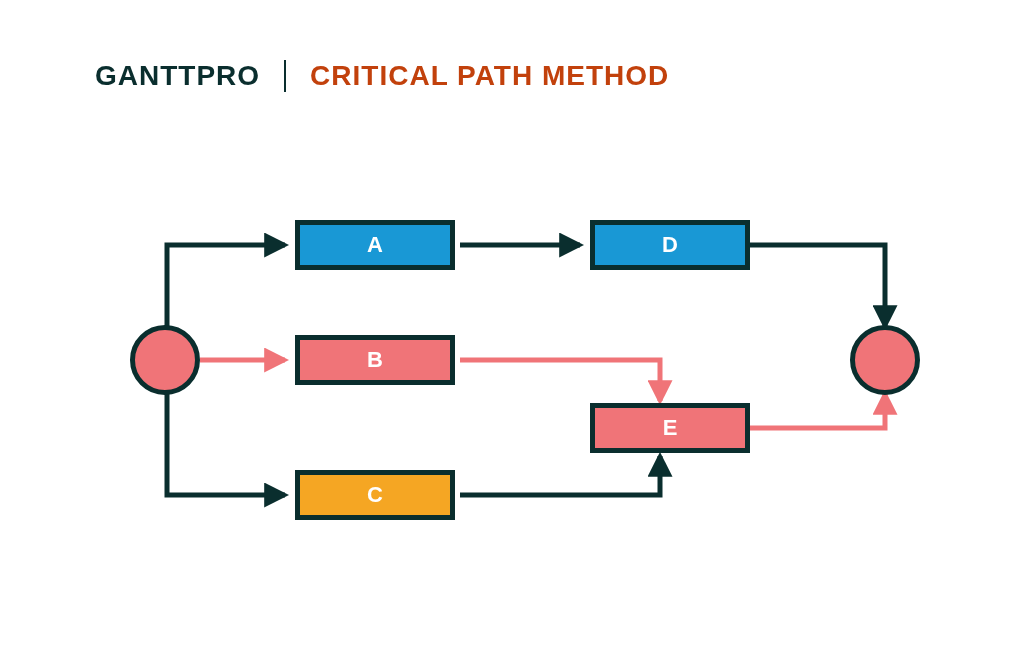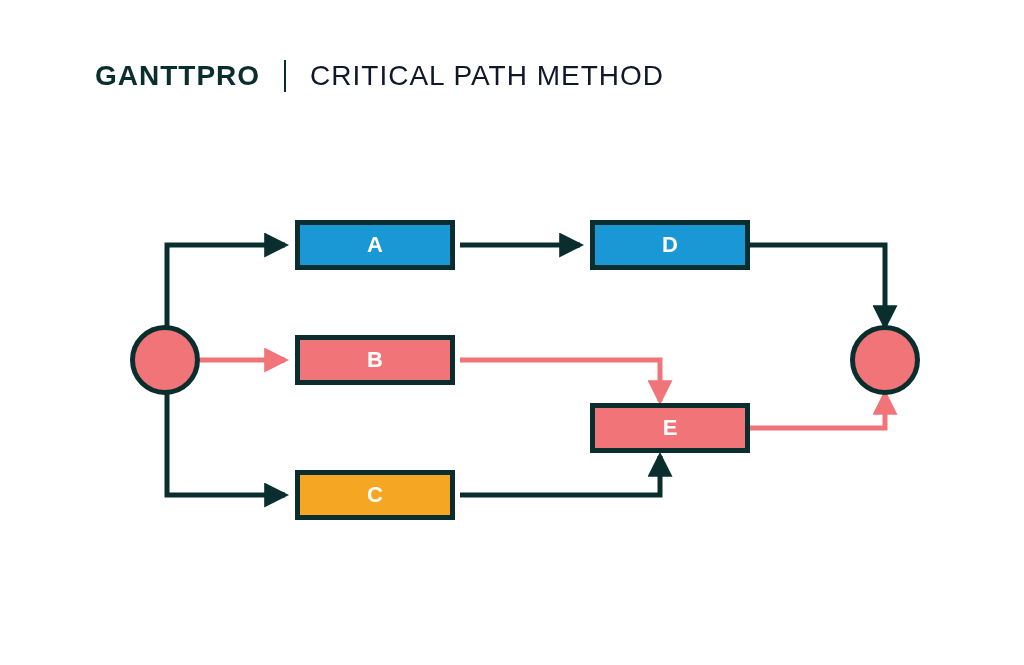--- a/index.html
+++ b/index.html
@@ -25,23 +25,23 @@
       letter-spacing: 1px;
       color: #0a2e2e;
     }
     .divider {
       width: 2px;
       height: 32px;
       background: #0a2e2e;
     }
     .title {
       font-size: 28px;
-      font-weight: 400;
+      font-weight: 700;
       letter-spacing: 1px;
-      color: #0f172a;
+      color: #c2410c;
     }
     .diagram {
       position: absolute;
       top: 190px;
       left: 100px;
       width: 820px;
       height: 380px;
     }
     .node-circle {
       position: absolute;

